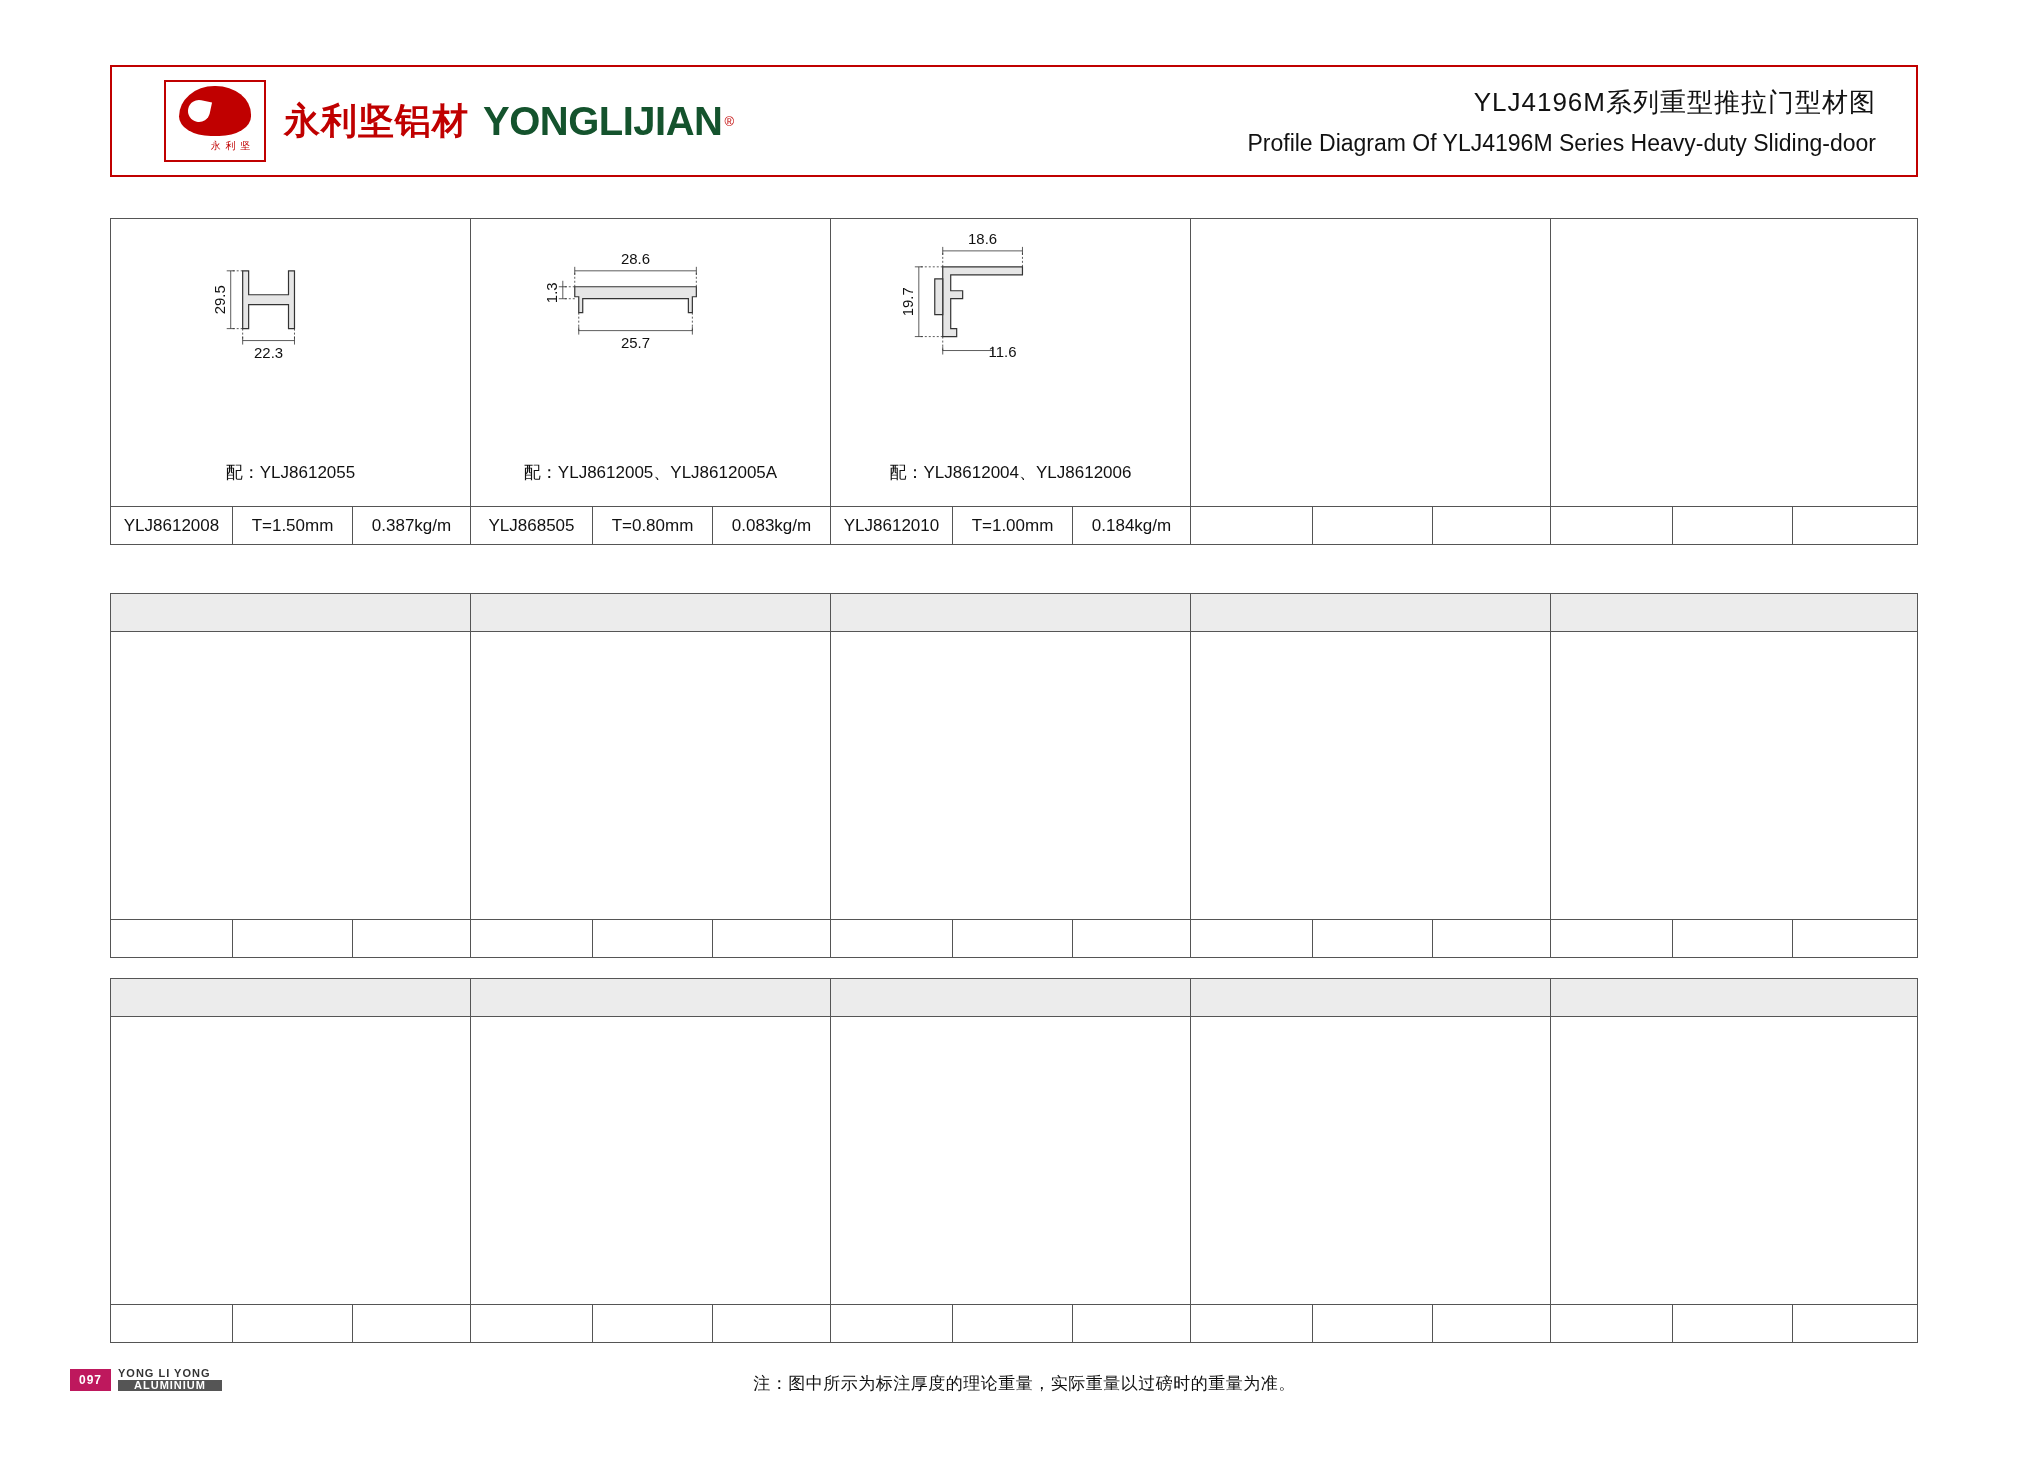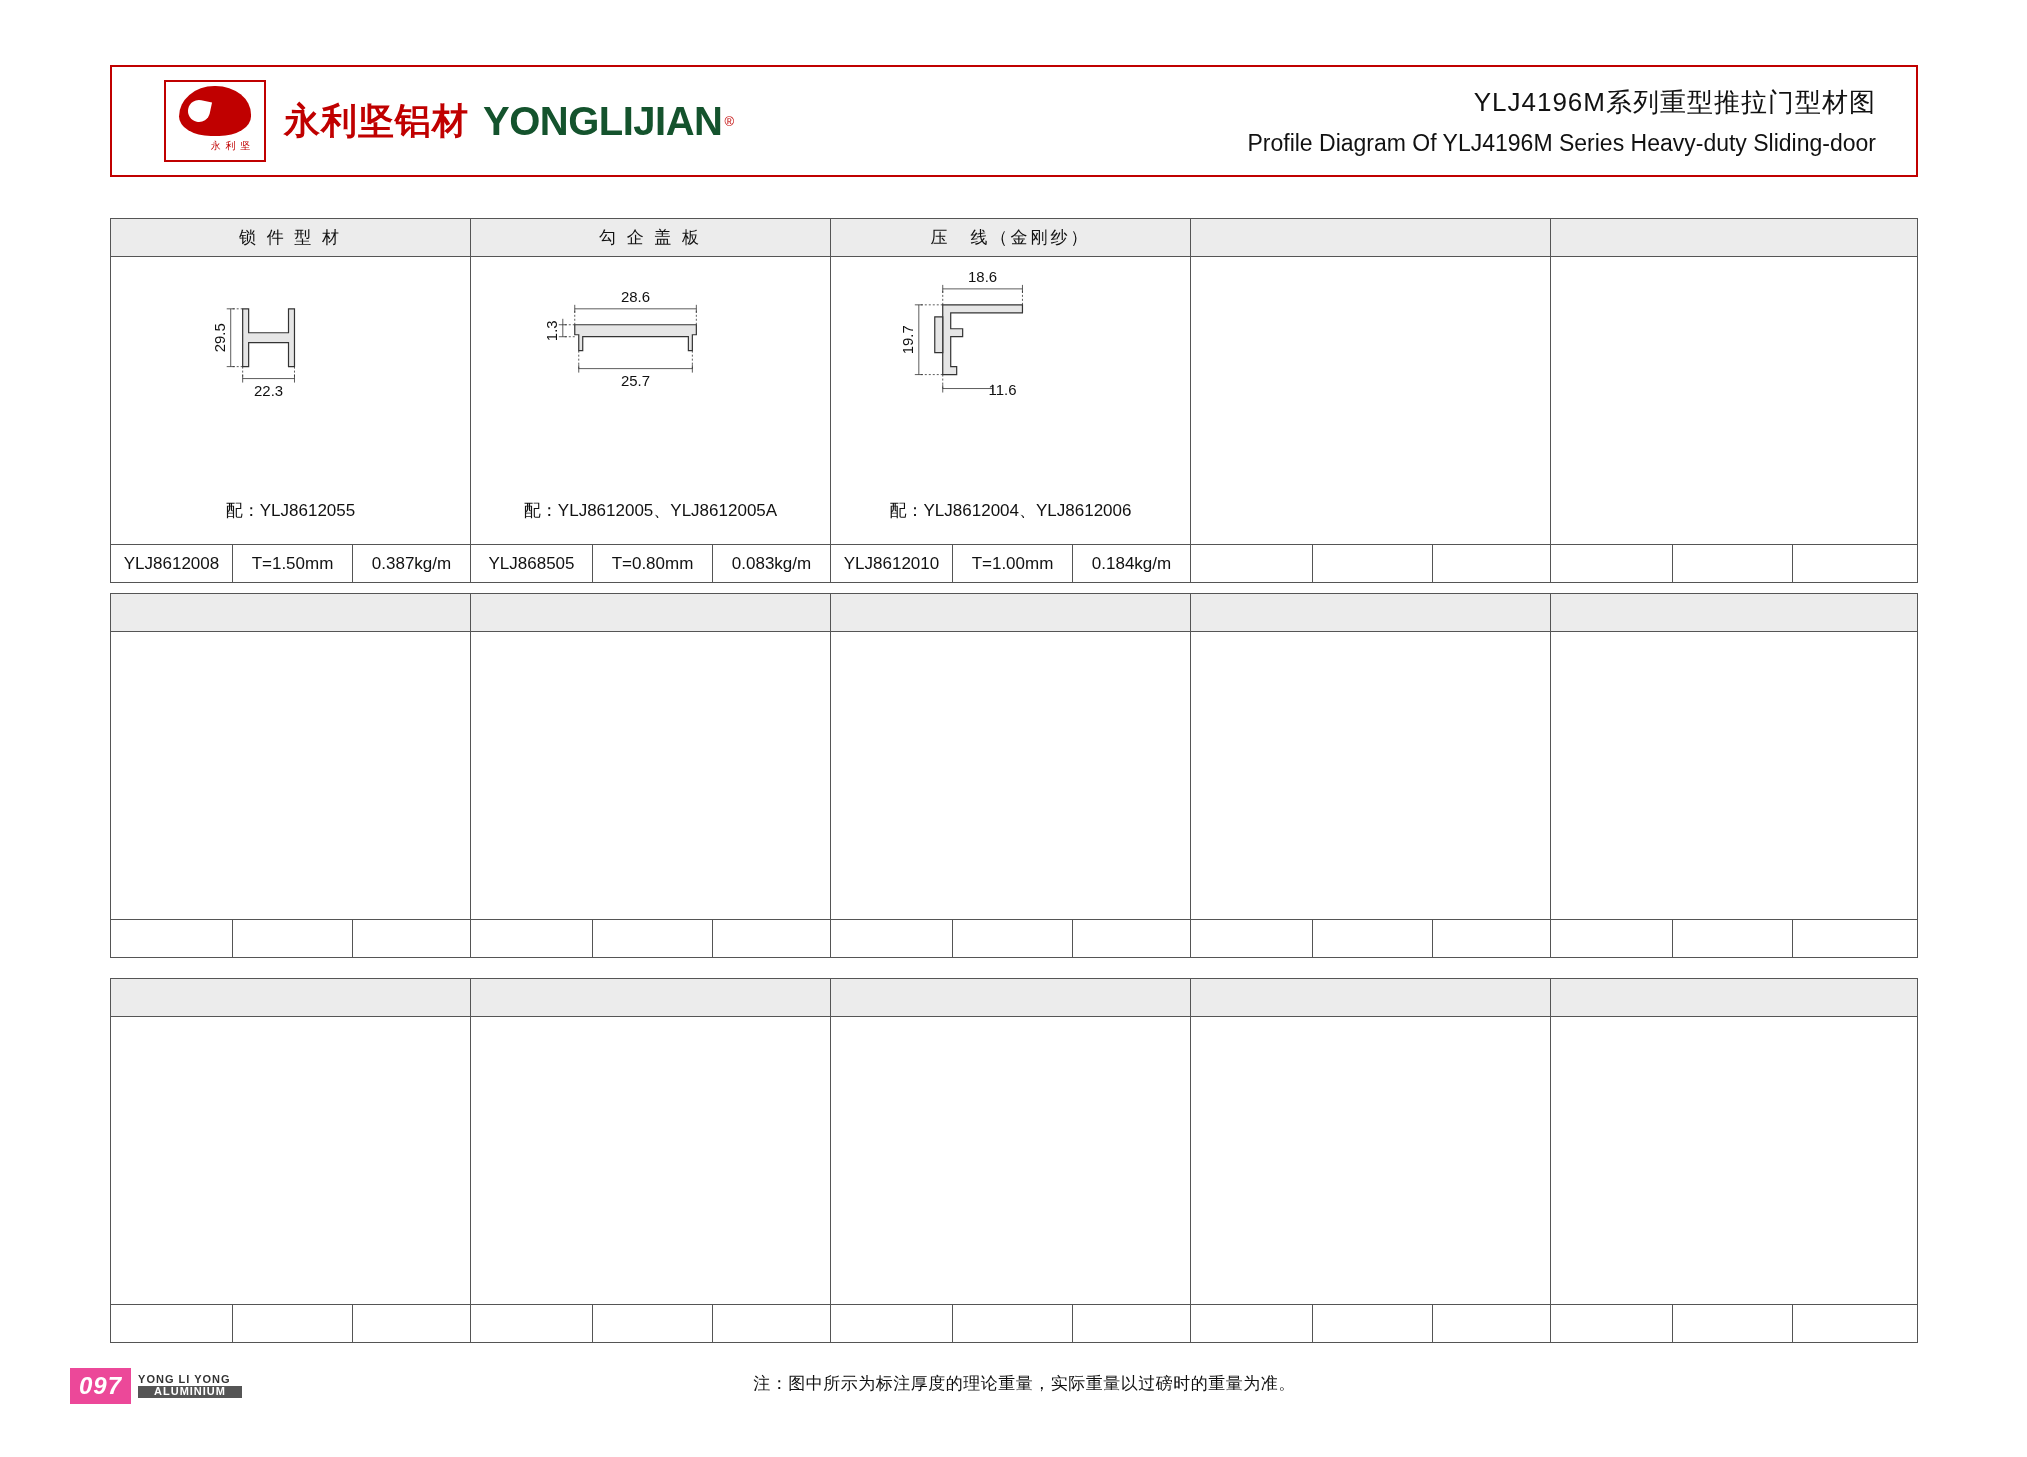--- a/index.html
+++ b/index.html
@@ -185,27 +185,26 @@
 
   
   .page-badge {
     position: absolute;
     left: 70px;
     top: 1368px;
     display: flex;
     align-items: center;
   }
   .page-num {
-    background: #ec4899;
+    background: #be185d;
     color: #ffffff;
-    font-size: 24px;
+    font-size: 12px;
     font-weight: bold;
     padding: 4px 9px;
     letter-spacing: 1px;
-    font-style: italic;
   }
   .page-brand {
     margin-left: 7px;
     line-height: 1.05;
   }
   .page-brand .l1 {
     font-size: 11px;
     color: #333;
     letter-spacing: 1px;
     font-weight: bold;
@@ -249,27 +248,20 @@
     <div class="brand-en">YONGLIJIAN</div>
     <div class="logo-reg">®</div>
   </div>
   <div class="title-wrap">
     <div class="title-cn">YLJ4196M系列重型推拉门型材图</div>
     <div class="title-en">Profile Diagram Of YLJ4196M Series Heavy-duty Sliding-door</div>
   </div>
 </div>
 
 <div class="block" id="block1" style="top:218px;">
-  <div class="hdr-row">
-    <div class="hdr-cell" style="width:360px;">锁 件 型 材</div>
-    <div class="hdr-cell" style="width:360px;">勾 企 盖 板</div>
-    <div class="hdr-cell" style="width:360px;">压　线（金刚纱）</div>
-    <div class="hdr-cell" style="width:360px;"></div>
-    <div class="hdr-cell" style="width:367px;"></div>
-  </div>
 
   <div class="body-row" style="height:288px;">
 
     <div class="body-cell" style="width:360px;">
       <svg class="draw" viewBox="0 0 360 288">
 
         <g stroke="#333" stroke-width="1.2" fill="#e6e6e6">
           <path d="M132 52 L132 110 L138 110 L138 86 L178 86 L178 110 L184 110 L184 52 L178 52 L178 76 L138 76 L138 52 Z"></path>
         </g>
 

